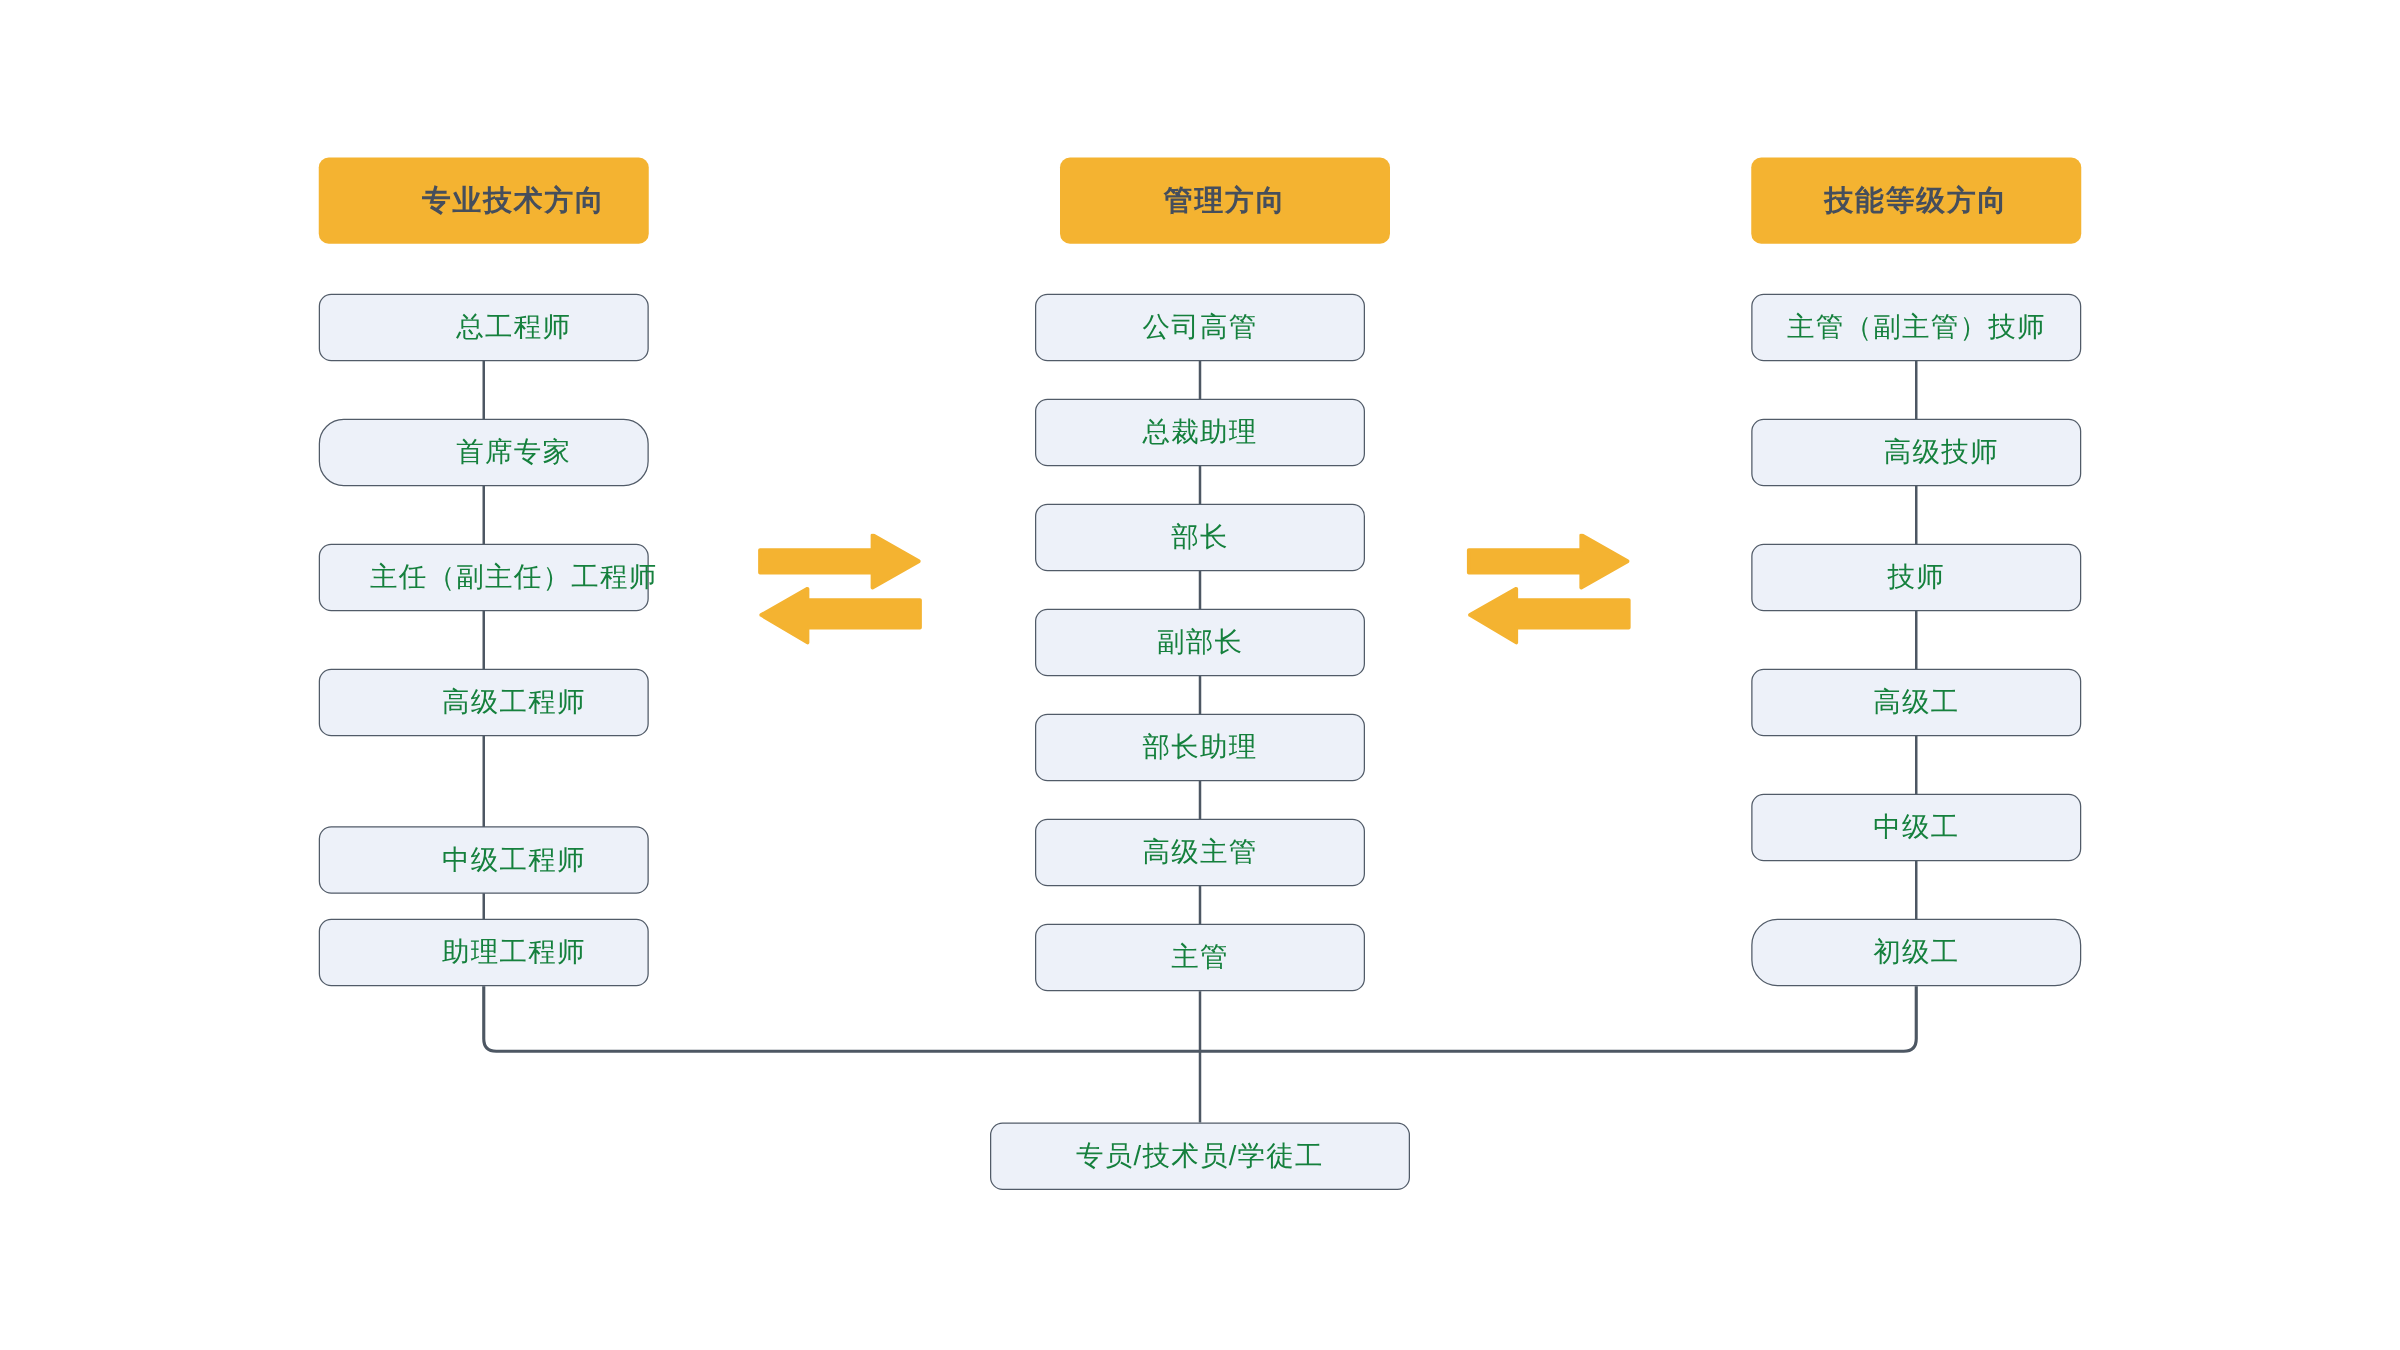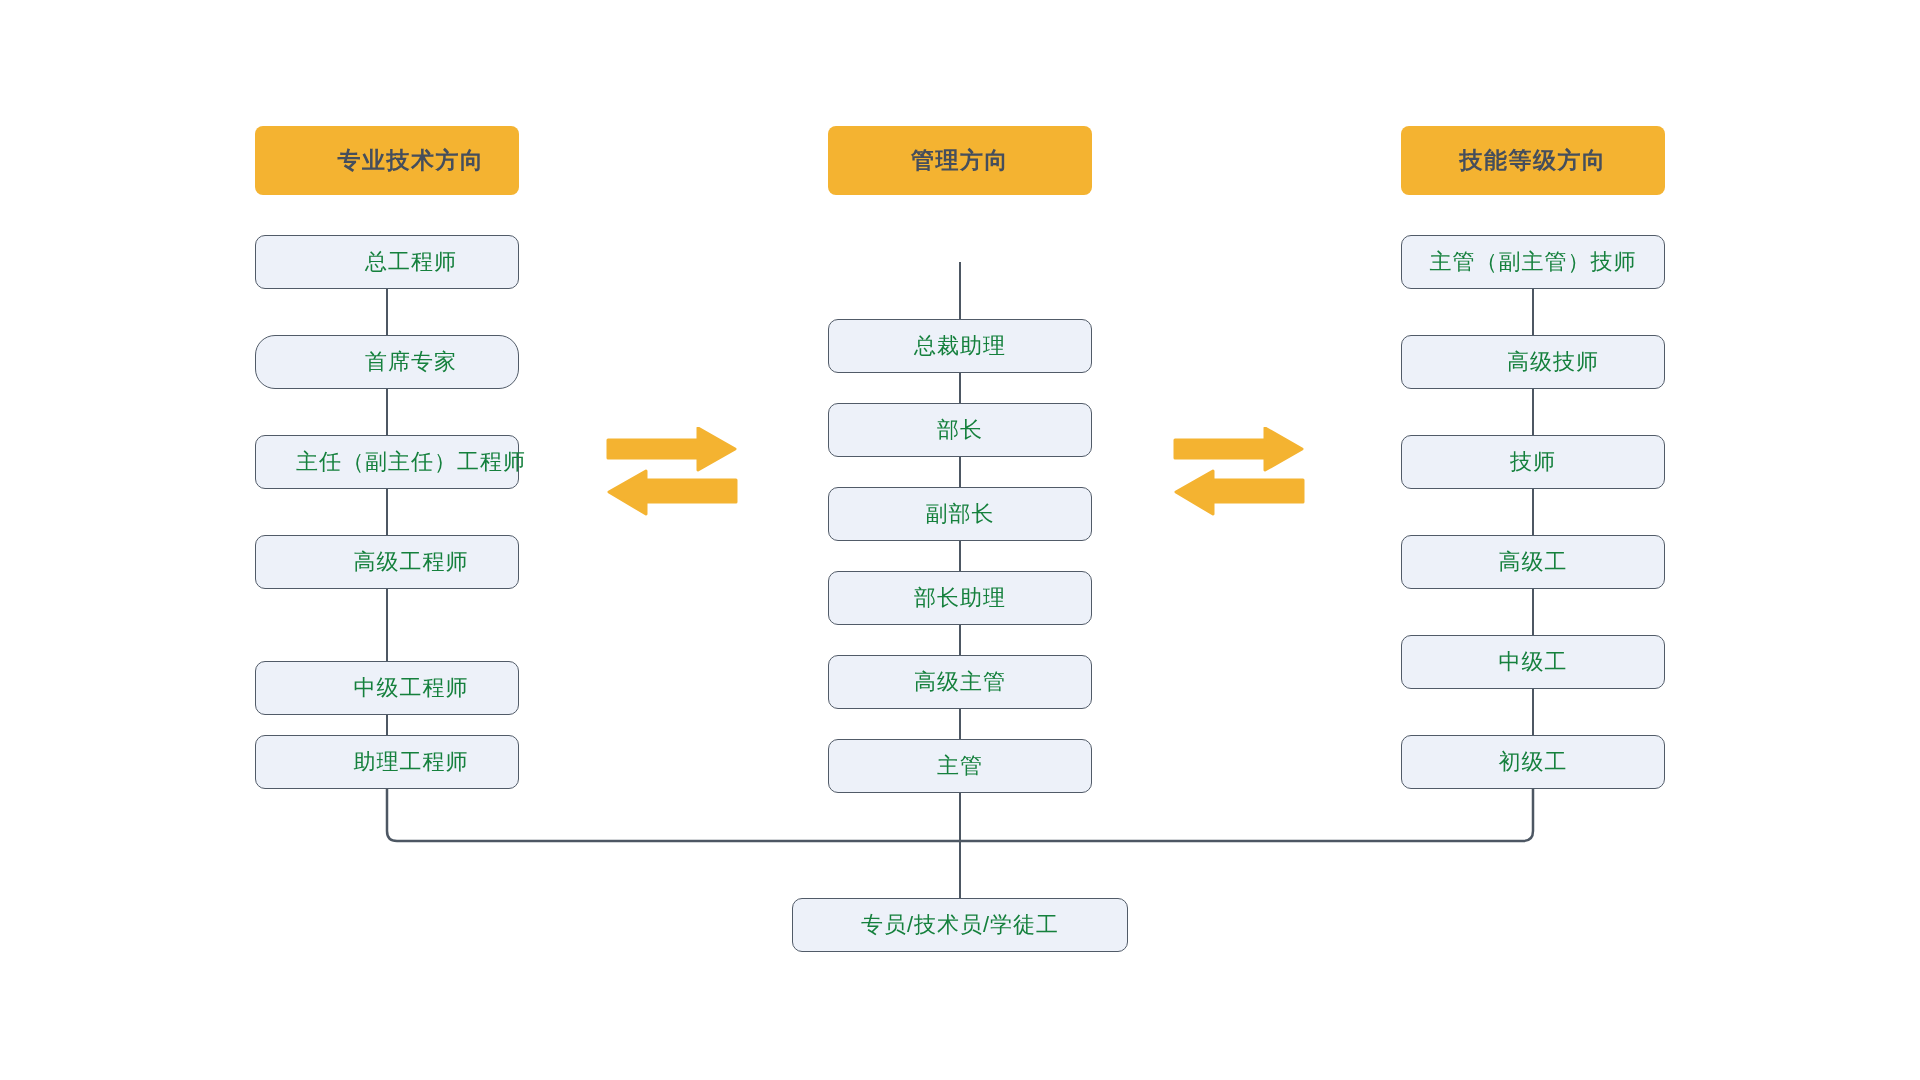--- a/index.html
+++ b/index.html
@@ -32,43 +32,44 @@
 
   <svg class="wires" viewBox="0 0 1920 1080" fill="none" stroke="#4D5763">
     <path d="M387 262 V789" stroke-width="2"></path>
     <path d="M960 262 V793" stroke-width="2"></path>
     <path d="M1533 262 V789" stroke-width="2"></path>
     <path d="M387 789 V831 Q387 841 397 841 H1523 Q1533 841 1533 831 V789" stroke-width="2.5"></path>
     <path d="M960 793 V898" stroke-width="2"></path>
   </svg>
 
   <div class="hdr c1" style="top:126px;">专业技术方向</div>
-  <div class="hdr c2" style="top:126px;">管理方向</div>
+  <div class="hdr c2" style="top:126px;margin-left:20px;">管理方向</div>
   <div class="hdr c3" style="top:126px;">技能等级方向</div>
 
   <div class="node c1" style="top:235px;">总工程师</div>
   <div class="node c1" style="top:335px;border-radius:20px;">首席专家</div>
   <div class="node c1" style="top:435px;">主任（副主任）工程师</div>
   <div class="node c1" style="top:535px;">高级工程师</div>
   <div class="node c1" style="top:661px;">中级工程师</div>
   <div class="node c1" style="top:735px;">助理工程师</div>
 
+  <div class="node c2" style="top:235px;">公司高管</div>
   <div class="node c2" style="top:319px;">总裁助理</div>
   <div class="node c2" style="top:403px;">部长</div>
   <div class="node c2" style="top:487px;">副部长</div>
   <div class="node c2" style="top:571px;">部长助理</div>
   <div class="node c2" style="top:655px;">高级主管</div>
   <div class="node c2" style="top:739px;">主管</div>
 
   <div class="node c3" style="top:235px;">主管（副主管）技师</div>
   <div class="node c3" style="top:335px;padding-left:40px;">高级技师</div>
   <div class="node c3" style="top:435px;">技师</div>
   <div class="node c3" style="top:535px;">高级工</div>
   <div class="node c3" style="top:635px;">中级工</div>
-  <div class="node c3" style="top:735px;">初级工</div>
+  <div class="node c3" style="top:735px;border-radius:21px;">初级工</div>
 
   <div class="node base" style="left:792px; top:898px;">专员/技术员/学徒工</div>
 
   <svg class="arrows" style="left:606px; top:427px;" viewBox="0 0 132 90" fill="#F4B331" stroke="#F4B331" stroke-width="3" stroke-linejoin="round">
     <polygon points="2,13 92,13 92,1 129,22 92,43 92,31 2,31"></polygon>
     <polygon points="130,53 40,53 40,44 3,65 40,87 40,75 130,75"></polygon>
   </svg>
 
   <svg class="arrows" style="left:1173px; top:427px;" viewBox="0 0 132 90" fill="#F4B331" stroke="#F4B331" stroke-width="3" stroke-linejoin="round">
     <polygon points="2,13 92,13 92,1 129,22 92,43 92,31 2,31"></polygon>

